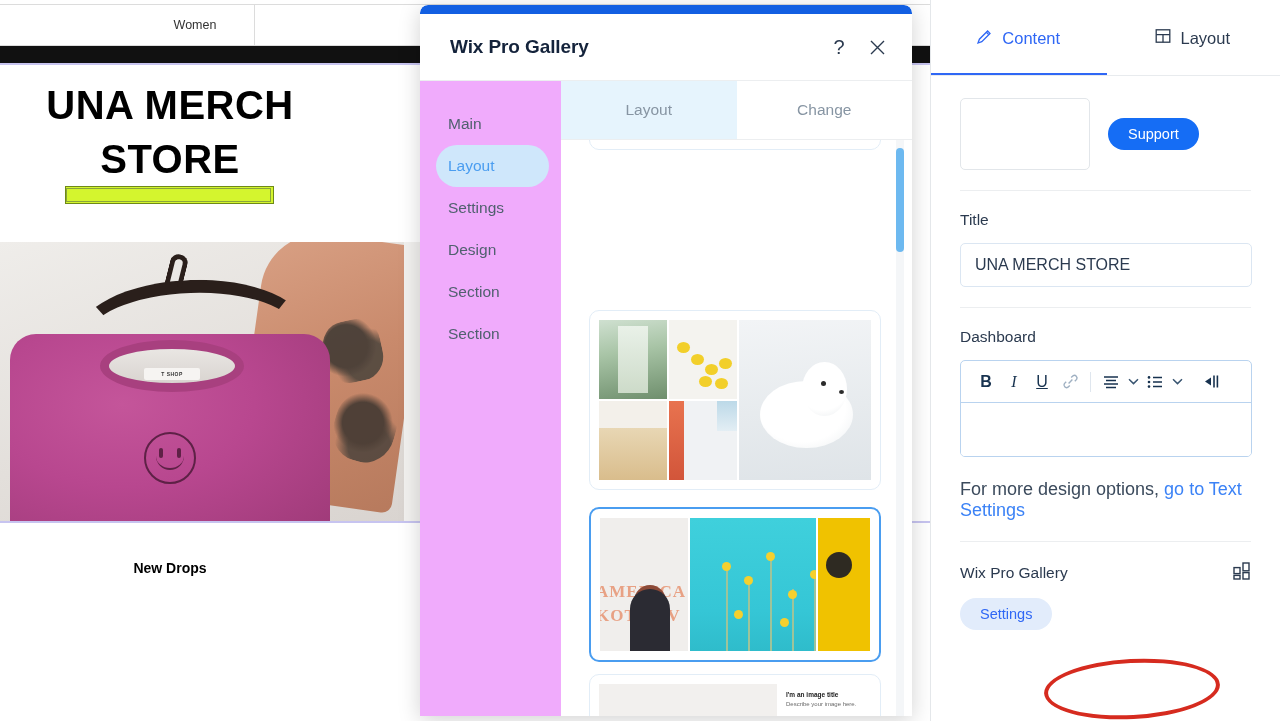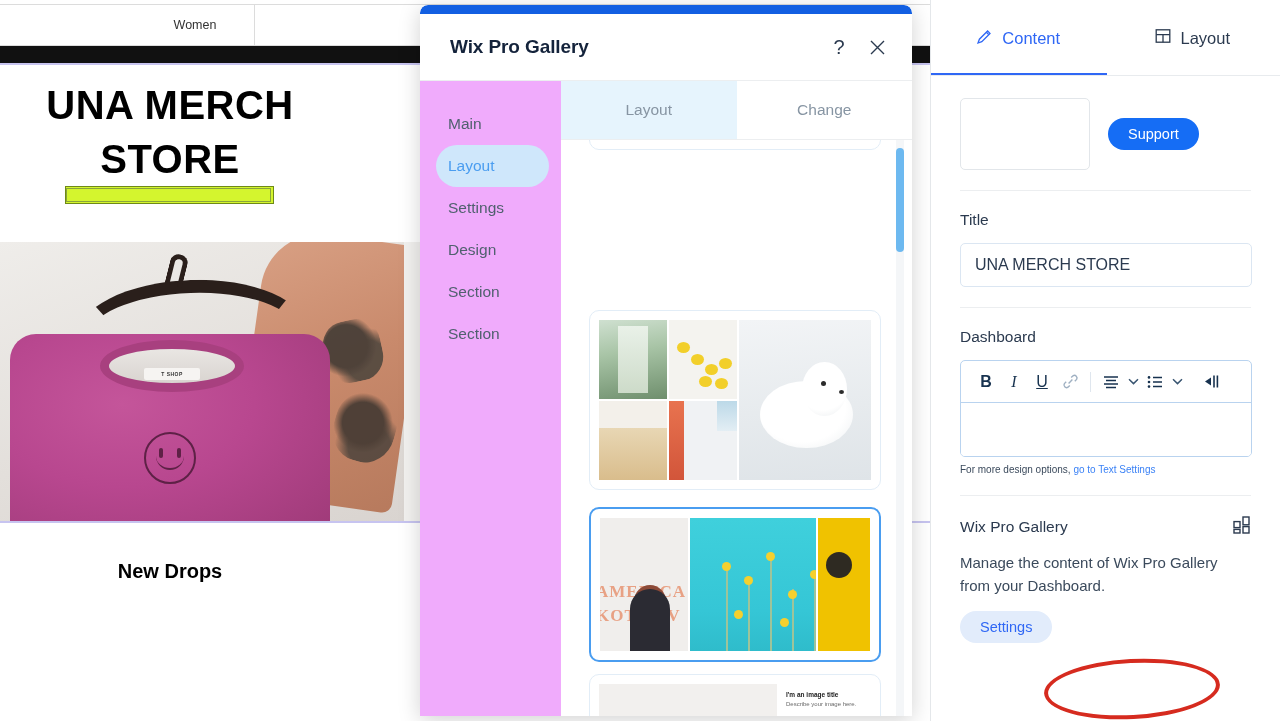--- a/index.html
+++ b/index.html
@@ -80,21 +80,21 @@
     font-size:5px; color:#333; text-align:center; line-height:12px; letter-spacing:.5px; font-weight:700;}
   .hero-photo .smile { position:absolute; left:144px; top:190px; width:52px; height:52px; border:2px solid #5e2146; border-radius:50%; }
   .hero-photo .smile:before, .hero-photo .smile:after {
     content:""; position:absolute; top:14px; width:4px; height:10px; background:#5e2146; border-radius:2px; }
   .hero-photo .smile:before { left:13px; } .hero-photo .smile:after { right:13px; }
   .hero-photo .mouth { position:absolute; left:156px; top:212px; width:28px; height:16px;
     border-bottom:2px solid #5e2146; border-radius: 0 0 28px 28px; }
 
   .site-divider-purple2 { position:absolute; left:0; top:521px; width:930px; height:2px; background:#c7c4f0; }
   .newdrops { position:absolute; left:0; top:560px; width:340px; text-align:center;
-    font-size:20px; font-weight:800; color:#000; }
+    font-size:14px; font-weight:800; color:#000; }
   .noproducts { position:absolute; left:0; top:660px; width:340px; text-align:center;
     font-size:13.5px; color:#222; line-height:1.5; }
 
   
   .site-edge { position:absolute; left:404px; top:242px; width:26px; height:279px; background:#f2f1ef; }
 
   
   .modal {
     position: absolute; left: 420px; top: 5px; width: 492px; height: 711px;
     background: #ffffff; border-radius: 8px 8px 0 0;
@@ -218,21 +218,21 @@
   .para-box { width:292px; border:1px solid #b9d3ef; border-radius:5px; overflow:hidden; }
   .para-toolbar { height: 42px; display:flex; align-items:center; gap: 2px; padding: 0 12px;
     border-bottom:1px solid #b9d3ef; }
   .tb-btn { width:26px; height:26px; display:flex; align-items:center; justify-content:center;
     color:#17324f; font-size:16px; cursor:pointer; }
   .tb-btn.dim { color:#9fb0c2; }
   .tb-sep { width:1px; height:20px; background:#dfe6ee; margin: 0 5px; }
   .tb-chev { width:14px; height:26px; display:flex; align-items:center; justify-content:center;
     color:#3a5672; font-size:11px; cursor:pointer; }
   .para-area { height: 53px; background:#fff; }
-  .helper { font-size: 10px; color:#3b4a5c; margin-top: 7px; }
+  .helper { font-size: 18px; color:#3b4a5c; margin-top: 22px; }
   .helper a { color:#3b82f6; text-decoration:none; cursor:pointer; }
 
   .gal-head { display:flex; align-items:center; }
   .gal-title { flex:1; font-size:15.5px; color:#2b3a4f; }
   .gal-desc { font-size:15px; color:#3b4a5c; line-height:1.5; margin-top:14px; }
   .gal-btns { display:flex; gap:10px; margin-top:14px; align-items:center; }
   .btn-light { background:#e2ecfb; color:#2f67f5; border:none; border-radius:16px;
     padding: 0 20px; height:32px; font-size:14.5px; font-family:"Liberation Sans",sans-serif; cursor:pointer; }
 
   .annot { position:absolute; left:1044px; top:659px; width:176px; height:60px; pointer-events:none; }
@@ -495,21 +495,20 @@
         <div class="gal-title">Wix Pro Gallery</div>
         <span>
           <svg width="18" height="18" viewBox="0 0 18 18" aria-hidden="true">
             <rect x="1" y="5.6" width="6" height="6" fill="none" stroke="#2b3a4f" stroke-width="1.4"></rect>
             <rect x="10" y="1" width="6" height="7.8" fill="none" stroke="#2b3a4f" stroke-width="1.4"></rect>
             <rect x="1" y="13.4" width="6" height="3.6" fill="none" stroke="#2b3a4f" stroke-width="1.4"></rect>
             <rect x="10" y="10.6" width="6" height="6.4" fill="none" stroke="#2b3a4f" stroke-width="1.4"></rect>
           </svg>
         </span>
       </div>
-      <div class="gal-desc">Manage the content of Wix Pro Gallery from your Dashboard.</div>
       <div class="gal-btns">
         <button class="btn-light">Settings</button>
       </div>
     </div>
   </div>
 
   <div class="annot">
     <div class="annot-ellipse"></div>
   </div>
 

